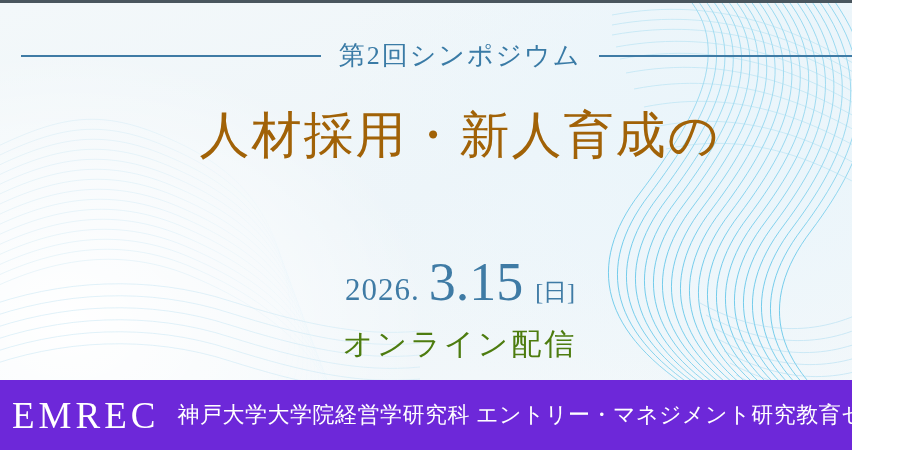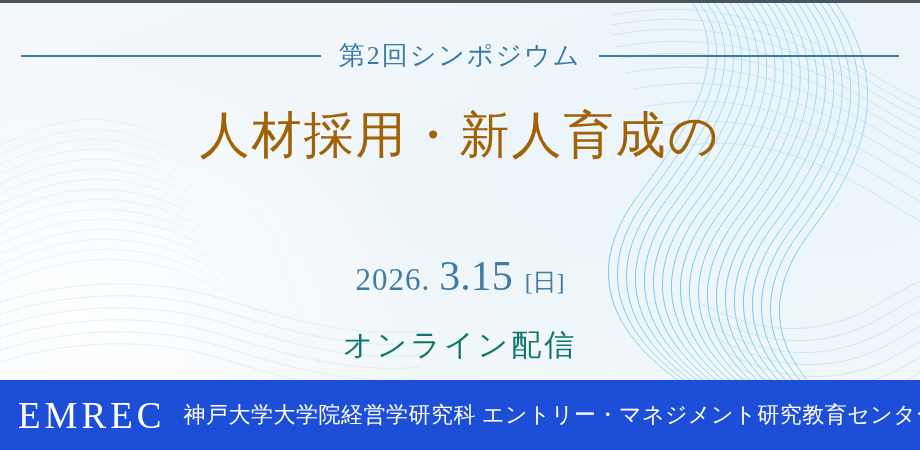--- a/index.html
+++ b/index.html
@@ -3,21 +3,21 @@
 <meta charset="utf-8">
 <title>EMREC Symposium Banner</title>
 <style>
   html, body {
     margin: 0;
     padding: 0;
     background: #ffffff;
   }
   #banner {
     position: relative;
-    width: 920px;
+    width: 852px;
     height: 450px;
     overflow: hidden;
     background: #f1f7fa;
     font-family: "Liberation Serif", "DejaVu Serif", serif;
     box-sizing: border-box;
     border-top: 3px solid #4a565e;
   }
   
   #bg-wash {
     position: absolute;
@@ -100,47 +100,47 @@
     align-items: baseline;
     justify-content: center;
     white-space: nowrap;
   }
   .date-year {
     font-size: 31px;
     letter-spacing: 1px;
     font-family: Liberation Serif, serif;
   }
   .date-md {
-    font-size: 42px;
+    font-size: 54px;
     letter-spacing: 0px;
     margin-left: 9px;
   }
   .date-dow {
     font-size: 24px;
     margin-left: 12px;
     letter-spacing: 0px;
   }
   .date-sub {
-    margin-top: 33px;
+    margin-top: 20px;
     font-size: 30px;
     letter-spacing: 3px;
-    color: #0f766e;
+    color: #4d7c0f;
   }
 
   
   .footer-bar {
     position: absolute;
     left: 0;
     bottom: 0;
     width: 920px;
     height: 70px;
-    background: #1d4ed8;
+    background: #6d28d9;
     display: flex;
     align-items: center;
-    padding-left: 18px;
+    padding-left: 12px;
     box-sizing: border-box;
     color: #ffffff;
   }
   .footer-brand {
     font-size: 37px;
     letter-spacing: 4px;
     line-height: 1;
     white-space: nowrap;
     color: #ffffff;
   }

